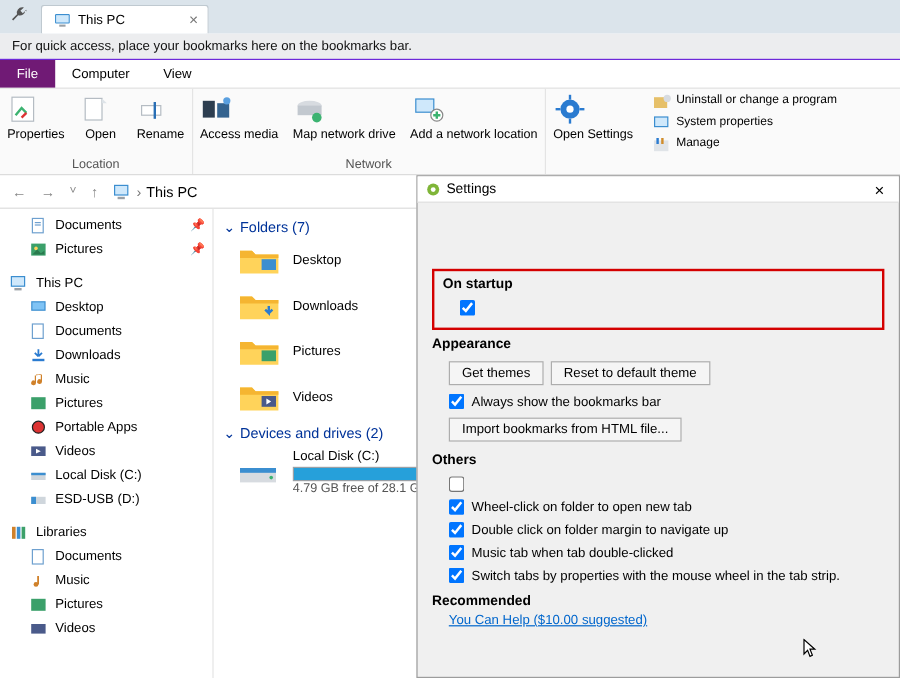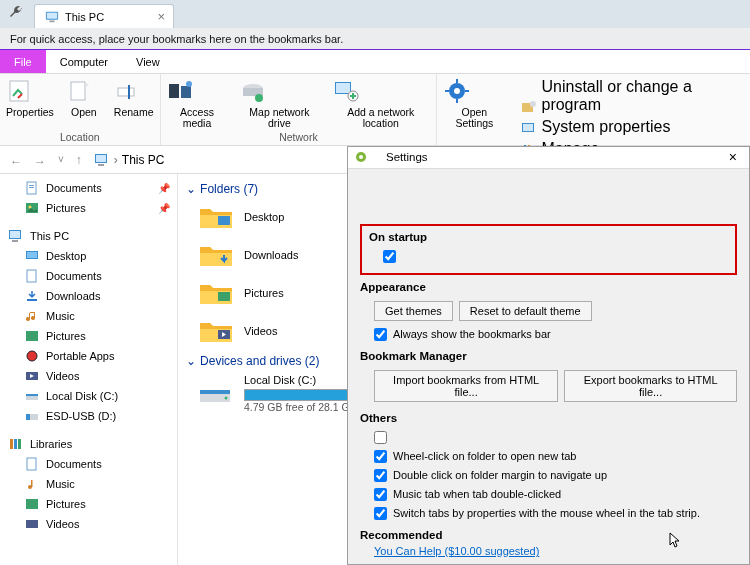--- a/index.html
+++ b/index.html
@@ -10,31 +10,31 @@
 .wrench { position: absolute; left: 8px; top: 4px; font-size: 14px; }
 .tab { background: #fff; border: 1px solid #bfc9d0; border-bottom: none; border-radius: 3px 3px 0 0; height: 24px; display: flex; align-items: center; padding: 0 10px; gap: 6px; min-width: 140px; position: relative; }
 .tab .fav { width: 14px; height: 14px; display: inline-flex; align-items: center; }
 .tab .close { position: absolute; right: 8px; color: #777; font-size: 13px; }
 
 .bookmark-hint { height: 22px; line-height: 22px; padding-left: 10px; font-size: 11px; color: #111; background: #ecedef; border-bottom: 1px solid #6d28d9; }
 
 
 .ribtabs { height: 24px; background: #fff; display: flex; border-bottom: 1px solid #dcdcdc; }
 .ribtab { padding: 0 14px; line-height: 24px; cursor: default; }
-.ribtab.active { background: #d946ef; color: #fff; }
+.ribtab.active { background: #701a75; color: #fff; }
 
 
 .ribbon { height: 72px; border-bottom: 1px solid #dcdcdc; display: flex; background:#fafafa; }
 .ribgroup { border-right: 1px solid #e4e4e4; display: flex; flex-direction: column; }
 .ribgroup .btns { display: flex; flex: 1; }
 .ribgroup .lbl { text-align: center; font-size: 10.5px; color: #555; padding: 2px 0; }
 .ribbtn { display: flex; flex-direction: column; justify-content: flex-start; padding: 3px 6px 0 6px; gap: 2px; min-width: 48px; cursor: default; }
 .ribbtn .ico { width: 28px; height: 28px; display: flex; align-items: center; justify-content: center; }
 .ribbtn span { font-size: 10.5px; text-align: center; line-height: 11px; }
-.ribsmall { display: flex; align-items: flex-end; gap: 4px; padding: 2px 6px; font-size: 16px; cursor:default;}
+.ribsmall { display: flex; align-items: flex-start; gap: 4px; padding: 2px 6px; font-size: 10px; cursor:default;}
 .ribcol { display:flex; flex-direction:column; justify-content:center; padding: 2px 4px; }
 
 
 .navrow { height: 28px; border-bottom: 1px solid #dcdcdc; display: flex; align-items: center; padding: 0 6px; gap: 4px; font-size: 12px;}
 .navarrow { color: #888; padding: 0 4px; }
 .addrbox { display: flex; align-items: center; gap: 4px; margin-left: 4px; }
 
 
 .main { display: flex; height: calc(565px - 28px - 22px - 24px - 72px - 28px); }
 .sidebar { width: 178px; overflow: hidden; border-right: 1px solid #e4e4e4; padding-top: 4px;}
@@ -49,21 +49,21 @@
 .section-h .chev { color:#003399; }
 .grid-item { display:flex; align-items:center; gap:10px; margin-bottom: 8px; padding-left:12px;}
 .grid-item .fico { width:36px; height:30px; display:flex; align-items:center; justify-content:center;}
 .drive-item { display:flex; align-items:center; gap:10px; padding-left:12px; margin-top:4px;}
 .drive-meter { width:140px; height:12px; border:1px solid #9aa0a6; margin-top:3px; position:relative; background:#fff;}
 .drive-meter .fill { position:absolute; left:0; top:0; bottom:0; background:#26a0da;}
 .drive-text { font-size:10.5px; color:#555;}
 
 
 .settings { position:absolute; left:347px; top:146px; right:0; bottom:0; background:#f0f0f0; border:1px solid #9c9c9c; display:flex; flex-direction:column; font-size:11px;}
-.settings-title { height:22px; display:flex; align-items:center; padding: 0 6px; background:#fff; border-bottom:1px solid #dcdcdc; gap:18px; font-size:11.5px;}
+.settings-title { height:22px; display:flex; align-items:center; padding: 0 6px; background:#fff; border-bottom:1px solid #dcdcdc; gap:4px; font-size:11.5px;}
 .settings-title .x { margin-left:auto; font-size:14px; font-family: sans-serif; padding: 0 6px; cursor:default; }
 .settings-body { padding: 8px 12px 8px 12px; overflow:hidden;}
 .sec-h { font-weight:bold; font-size:11.5px; margin: 6px 0 4px 0; }
 .chkline { display:flex; align-items:center; gap:6px; padding: 3px 0 3px 14px;}
 .chkline input { width:13px; height:13px;}
 .btnrow { display:flex; gap:6px; padding: 4px 0 4px 14px;}
 .sbtn { background:#f5f5f5; border:1px solid #adadad; padding: 3px 10px; font-size:11px; cursor:default;}
 .highlight { border:2px solid #d40000; padding: 5px 8px 7px 7px; margin-bottom:4px;margin-top:47px;}
 .link { color:#0066cc; text-decoration:underline; cursor:default; padding-left:14px;}
 
@@ -491,24 +491,22 @@
     <div class="sec-h">Appearance</div>
     <div class="btnrow">
       <button class="sbtn">Get themes</button>
       <button class="sbtn">Reset to default theme</button>
     </div>
     <label class="chkline">
         <input type="checkbox" checked="" style="">
         <span>Always show the bookmarks bar</span>
       </label>
 
-    <div class="sec-h">Bookmark Manager</div>
     <div class="btnrow">
       <button class="sbtn">Import bookmarks from HTML file...</button>
-      <button class="sbtn">Export bookmarks to HTML file...</button>
     </div>
 
     <div class="sec-h">Others</div>
     <label class="chkline">
         <input type="checkbox" style="">
       </label>
     <label class="chkline">
         <input type="checkbox" checked="" style="">
         <span>Wheel-click on folder to open new tab</span>
       </label>

